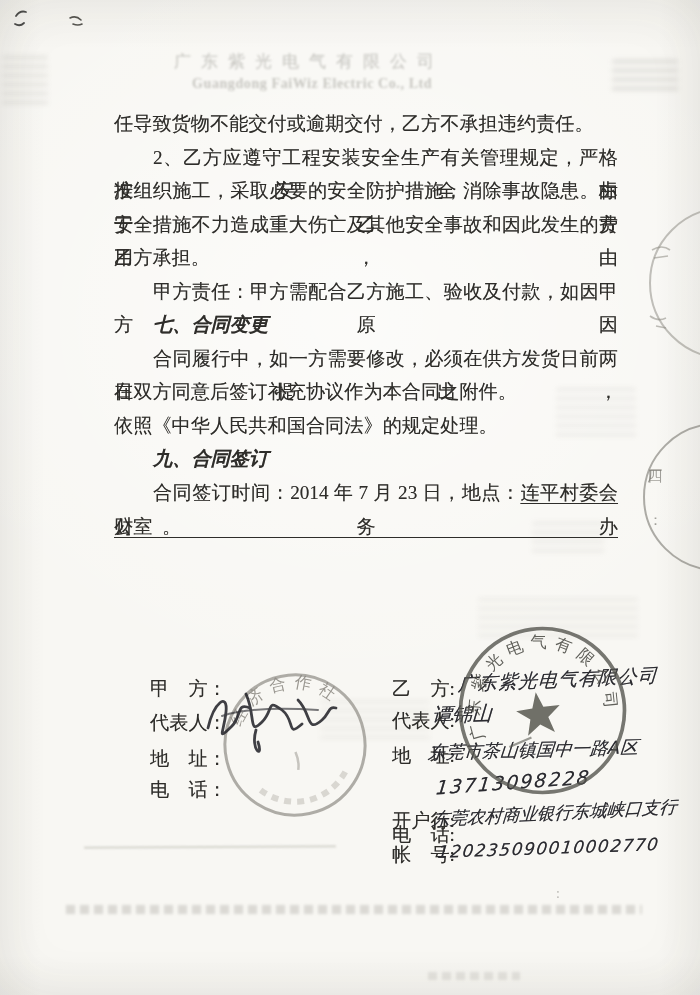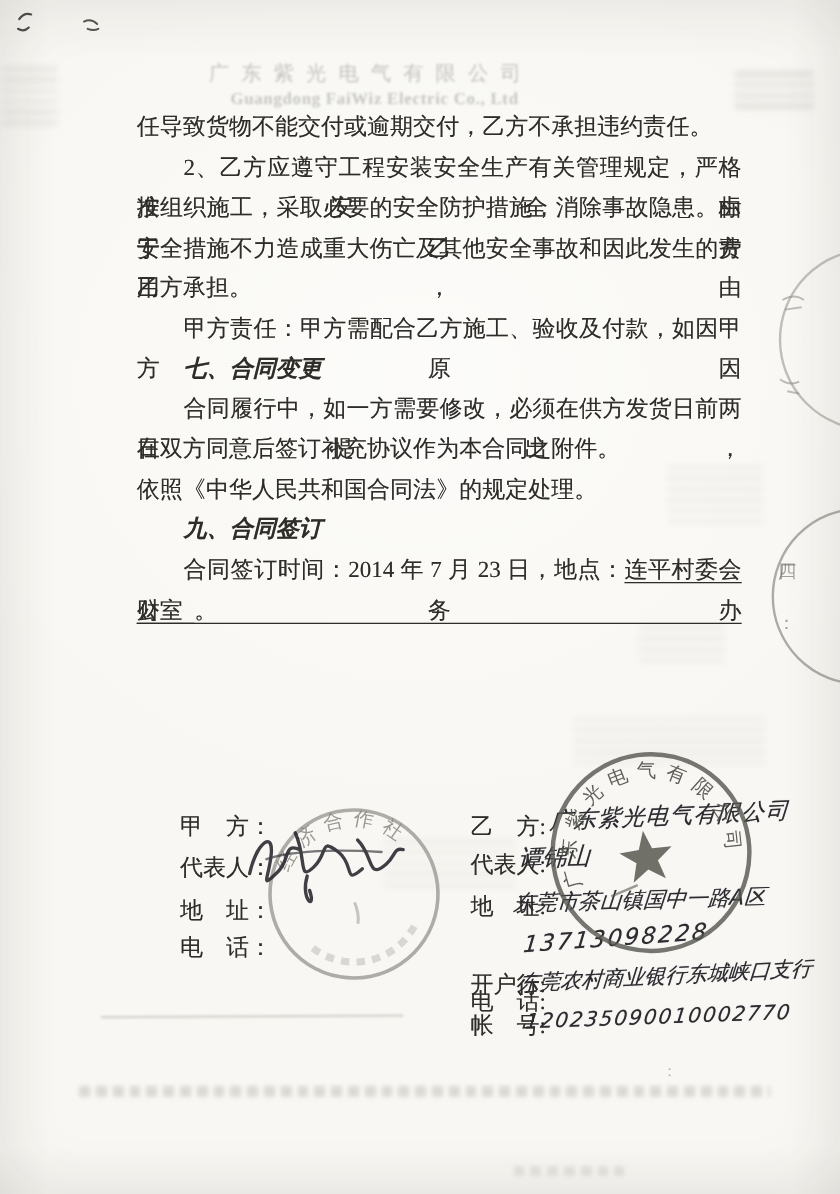--- a/index.html
+++ b/index.html
@@ -22,21 +22,21 @@
   .bleed-cn{left:174px;top:50px;width:320px;font-size:17px;letter-spacing:10px;color:#c5c4bf;white-space:nowrap;}
   .bleed-en{left:192px;top:76px;font-size:14px;letter-spacing:.6px;color:#c8c7c2;font-family:"Liberation Serif",serif;font-weight:bold;white-space:nowrap;}
   .smudge{position:absolute;filter:blur(2.5px);background:
     repeating-linear-gradient(180deg, rgba(140,138,130,.28) 0 3px, rgba(0,0,0,0) 3px 9px);
     border-radius:3px;pointer-events:none;}
   .smudge-line{position:absolute;filter:blur(1.6px);background:
     repeating-linear-gradient(90deg, rgba(150,148,140,.30) 0 9px, rgba(0,0,0,0) 9px 14px);
     pointer-events:none;}
   
   #bodytext{
-    position:absolute;left:114px;top:90px;width:504px;
+    position:absolute;left:114px;top:107px;width:504px;
     font-size:19.2px;line-height:33.55px;
     text-shadow:0 0 .5px rgba(40,38,34,.45);
   }
   .ln{height:33.55px;overflow:visible;white-space:nowrap;}
   .ln.fill{white-space:normal;text-align:justify;text-align-last:justify;}
   .indent{text-indent:39px;}
   .bold{font-weight:bold;font-style:italic;}
   .b{font-weight:bold;}
   .u{text-decoration:underline;text-underline-offset:4px;text-decoration-thickness:1.4px;text-align:right;}
   

